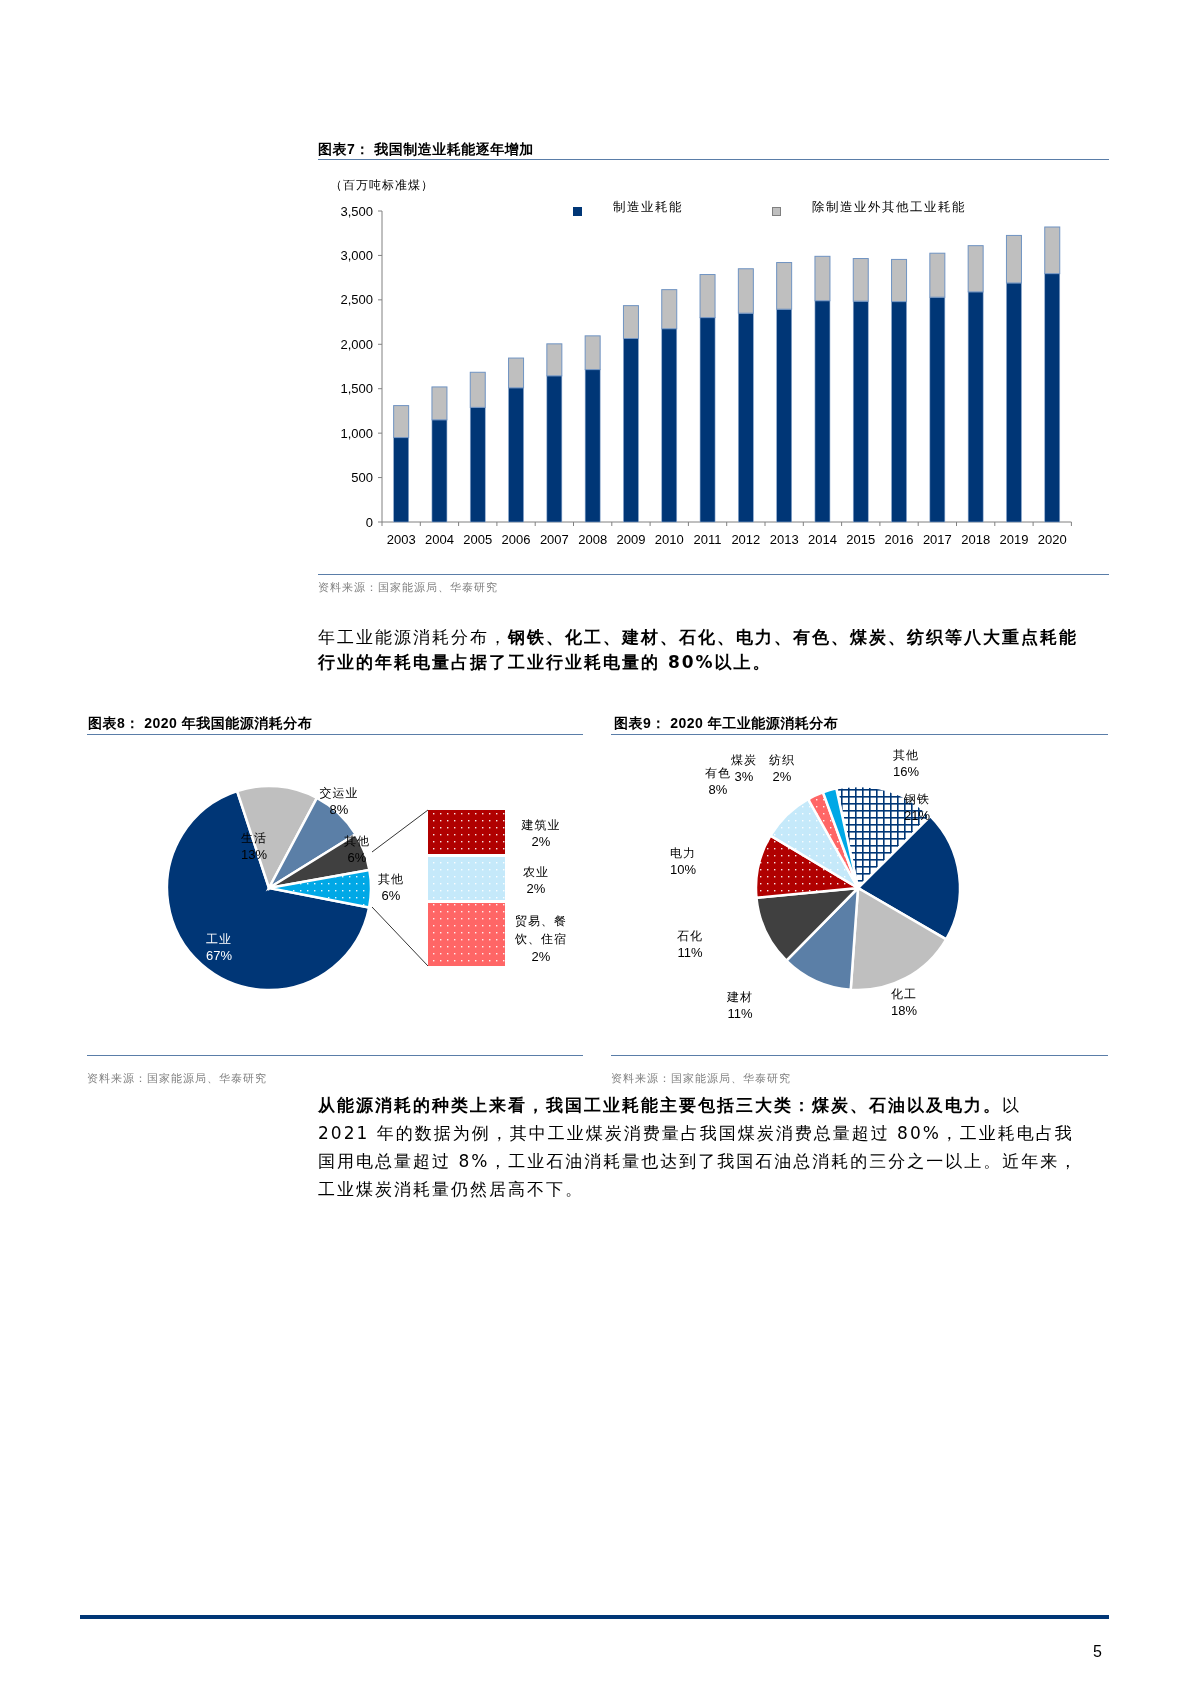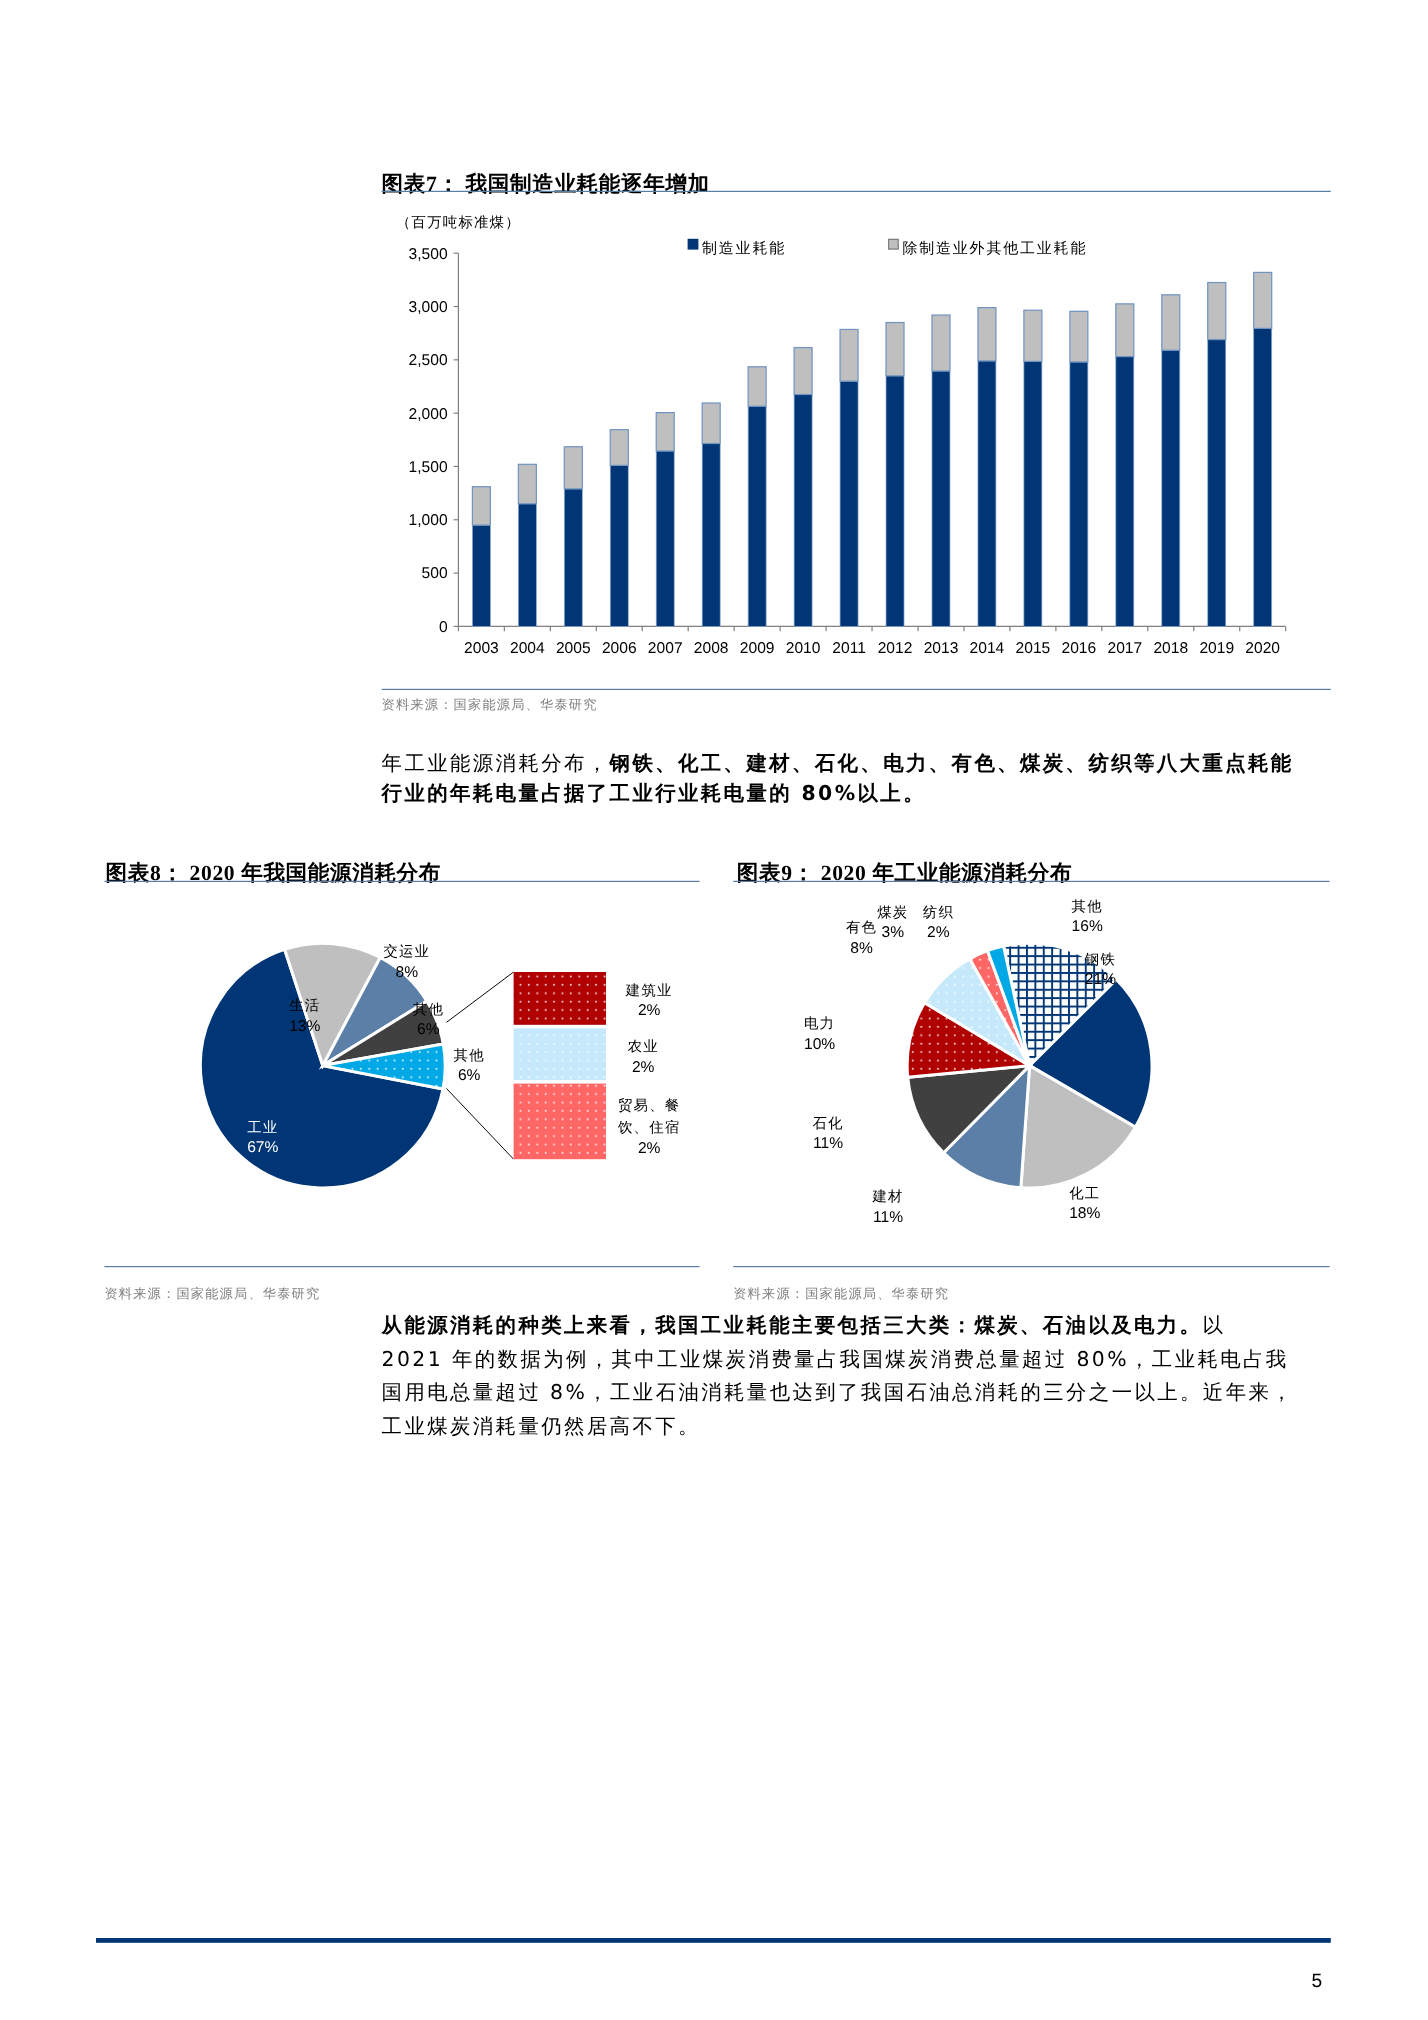--- a/index.html
+++ b/index.html
@@ -1,43 +1,43 @@
 <!DOCTYPE html>
 <html><head>
 <meta charset="utf-8">
 <style>
   * { margin:0; padding:0; box-sizing:border-box; }
   html, body { width:1190px; height:1683px; background:#ffffff; overflow:hidden; }
   body { position:relative; font-family:"DejaVu Sans", "Liberation Sans", sans-serif; color:#000; }
   .abs { position:absolute; }
-  .fig-title { font-family:Liberation Serif, serif; font-weight:bold; font-size:18px; color:#000; white-space:nowrap; letter-spacing:0.5px; }
+  .fig-title { font-family:Liberation Sans, sans-serif; font-weight:bold; font-size:14px; color:#000; white-space:nowrap; letter-spacing:0.5px; }
   .rule { position:absolute; height:0; border-top:1.5px solid #5a7da8; }
   .source { font-family:"DejaVu Sans", sans-serif; font-size:11px; color:#7f7f7f; white-space:nowrap; letter-spacing:1px; }
   .body-text { font-family:"DejaVu Sans", sans-serif; font-size:17px; line-height:28px; color:#000; letter-spacing:2px; }
   .body-text b { font-weight:bold; }
   .unit { font-family:"DejaVu Sans", sans-serif; font-size:12px; color:#000; letter-spacing:1px; white-space:nowrap; }
-  .legend-item { display:flex; align-items:flex-start; font-family:"DejaVu Sans", sans-serif; font-size:12.5px; letter-spacing:1.5px; white-space:nowrap; }
+  .legend-item { display:flex; align-items:flex-end; font-family:"DejaVu Sans", sans-serif; font-size:12.5px; letter-spacing:1.5px; white-space:nowrap;gap:28px; }
   .legend-swatch { width:9px; height:9px; margin-right:3px; }
   .footer-rule { position:absolute; left:80px; top:1615px; width:1029px; height:4px; background:#003676; }
   .page-num { font-family:"Liberation Sans", sans-serif; font-size:16px; color:#000; }
   svg text { font-family:"Liberation Sans", sans-serif; }
 </style>
 </head>
 <body>
 
 <div class="abs fig-title" style="left:318px; top:141px;">图表7：  我国制造业耗能逐年增加</div>
 <div class="rule" style="left:318px; top:159px; width:791px;"></div>
 
 <div class="abs unit" style="left:330px; top:177px;">（百万吨标准煤）</div>
 
 <div class="abs legend-item" style="left:573px; top:199px;">
   <span class="legend-swatch" style="background:#003676;"></span>
   <span>制造业耗能</span>
 </div>
-<div class="abs legend-item" style="left:740px; top:199px;">
+<div class="abs legend-item" style="left:772px; top:199px;">
   <span class="legend-swatch" style="background:#BFBFBF; border:1px solid #7f7f7f;"></span>
   <span>除制造业外其他工业耗能</span>
 </div>
 
 <svg class="abs" style="left:0; top:0;" width="1190" height="580" id="bar-svg">
     <line x1="382" y1="211" x2="382" y2="522" stroke="#808080" stroke-width="1"></line>
     <line x1="378" y1="522" x2="382" y2="522" stroke="#808080" stroke-width="1"></line>
     <text x="373" y="526.5" text-anchor="end" font-size="13" fill="#000">0</text>
     <line x1="378" y1="477.57142857142856" x2="382" y2="477.57142857142856" stroke="#808080" stroke-width="1"></line>
     <text x="373" y="482.07142857142856" text-anchor="end" font-size="13" fill="#000">500</text>

